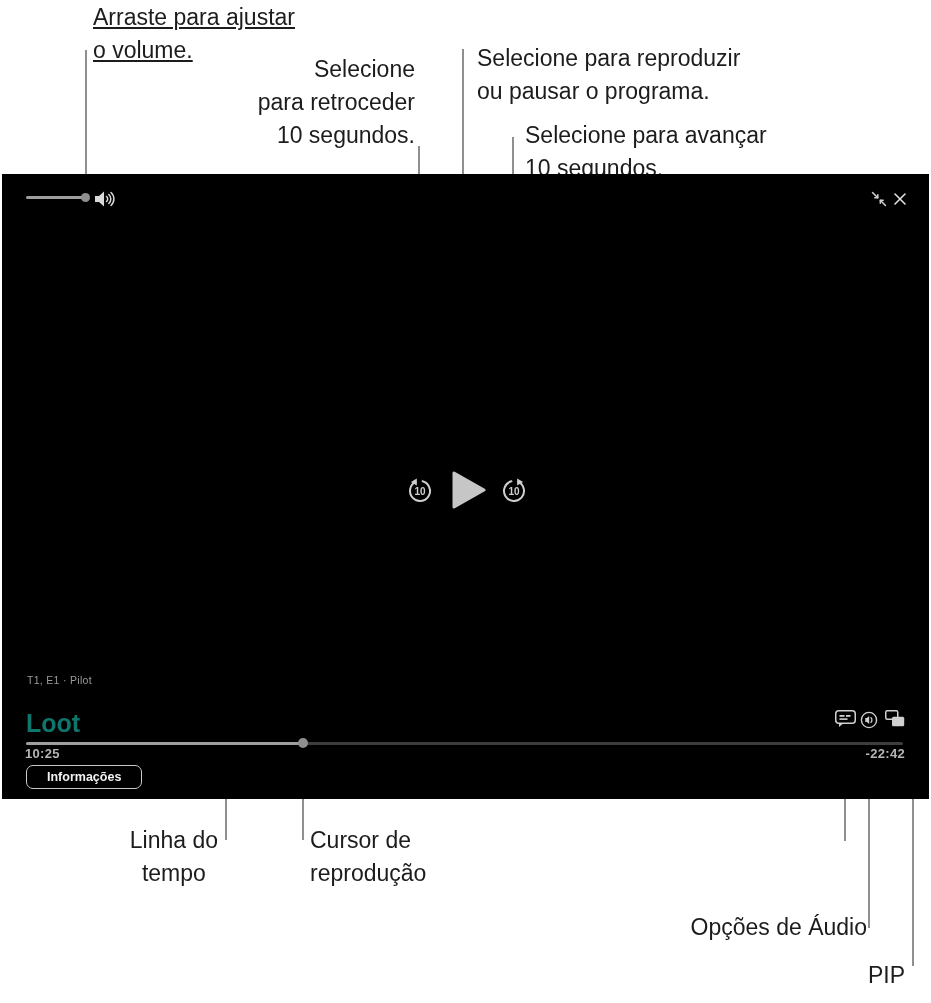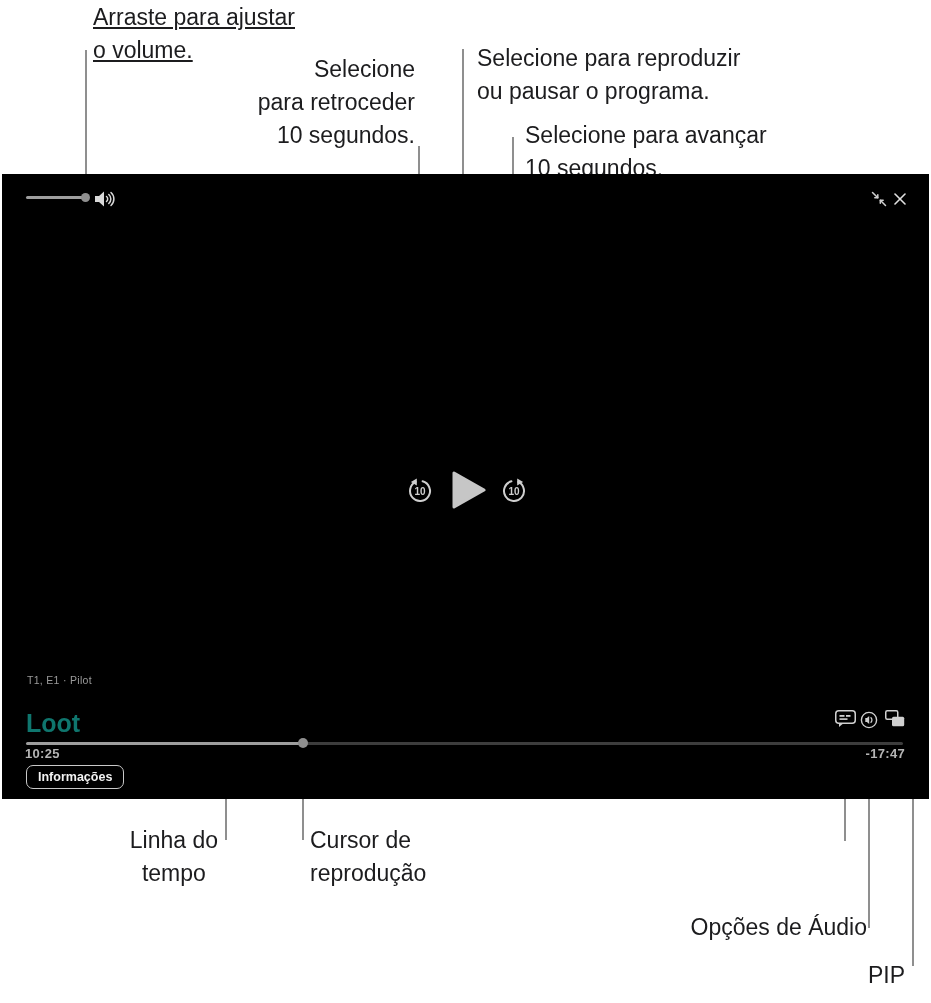--- a/index.html
+++ b/index.html
@@ -10,21 +10,21 @@
   .cline{position:absolute;background:#8f8f8f;width:2px;}
   .cline-h{position:absolute;background:#8f8f8f;height:2px;}
   .player{position:absolute;left:2px;top:174px;width:927px;height:625px;background:#000;}
   .knob{position:absolute;border-radius:50%;}
   .vol-track{position:absolute;left:26px;top:196px;width:59px;height:3px;background:#9e9e9e;border-radius:2px;}
   .tl-played{position:absolute;left:26px;top:742px;width:277px;height:3px;background:#9e9e9e;border-radius:2px;}
   .tl-rest{position:absolute;left:303px;top:742px;width:600px;height:3px;background:#3d3d3d;border-radius:2px;}
   .ep{position:absolute;left:27px;top:674px;font-size:10.5px;letter-spacing:.3px;color:#9b9b9b;}
   .title{position:absolute;left:26px;top:709px;font-size:25px;font-weight:bold;color:#0f766e;}
   .time{position:absolute;font-size:13px;font-weight:bold;color:#b5b5b5;letter-spacing:.3px;}
-  .info-btn{position:absolute;left:26px;top:765px;padding:4px 11px;border:1.5px solid #c9c9c9;
+  .info-btn{position:absolute;left:26px;top:765px;padding:4px 20px;border:1.5px solid #c9c9c9;
             border-radius:7px;background:transparent;color:#f2f2f2;font-size:12.5px;font-weight:bold;
             font-family:inherit;cursor:pointer;}
   .icon{position:absolute;display:block;}
 </style>
 </head>
 <body>
 
 <div class="canvas">
 
   <div class="callout" style="left:93px;top:1px;text-decoration:underline;">Arraste para ajustar
@@ -90,21 +90,21 @@
     <text x="13" y="16.8" font-size="10" font-weight="bold" fill="#cfcfcf" text-anchor="middle" font-family="Liberation Sans, DejaVu Sans, sans-serif">10</text>
   </svg>
 
   <div class="ep">T1, E1 · Pilot</div>
   <div class="title">Loot</div>
 
   <div class="tl-played"></div>
   <div class="tl-rest"></div>
   <div class="knob" style="left:298px;top:738px;width:10px;height:10px;background:#8f8f8f;"></div>
   <div class="time" style="left:25px;top:746px;">10:25</div>
-  <div class="time" style="right:26px;top:746px;">-17:47</div>
+  <div class="time" style="right:26px;top:746px;">-22:42</div>
   <button class="info-btn">Informações</button>
 
   <svg class="icon" style="left:835px;top:710px;" width="21" height="18" viewBox="0 0 21 18">
     <rect x="0.75" y="0.75" width="19.5" height="12.5" rx="3" stroke="#d0d0d0" stroke-width="1.5" fill="none"></rect>
     <path d="M4 13.5 L4 17 L8.2 13.5 Z" fill="#d0d0d0"></path>
     <rect x="4.5" y="5" width="5" height="1.8" fill="#d0d0d0"></rect>
     <rect x="11" y="5" width="4.5" height="1.8" fill="#d0d0d0"></rect>
     <rect x="4.5" y="8.3" width="8" height="1.6" fill="#d0d0d0"></rect>
   </svg>
   <svg class="icon" style="left:860px;top:711px;" width="18" height="18" viewBox="0 0 18 18">

